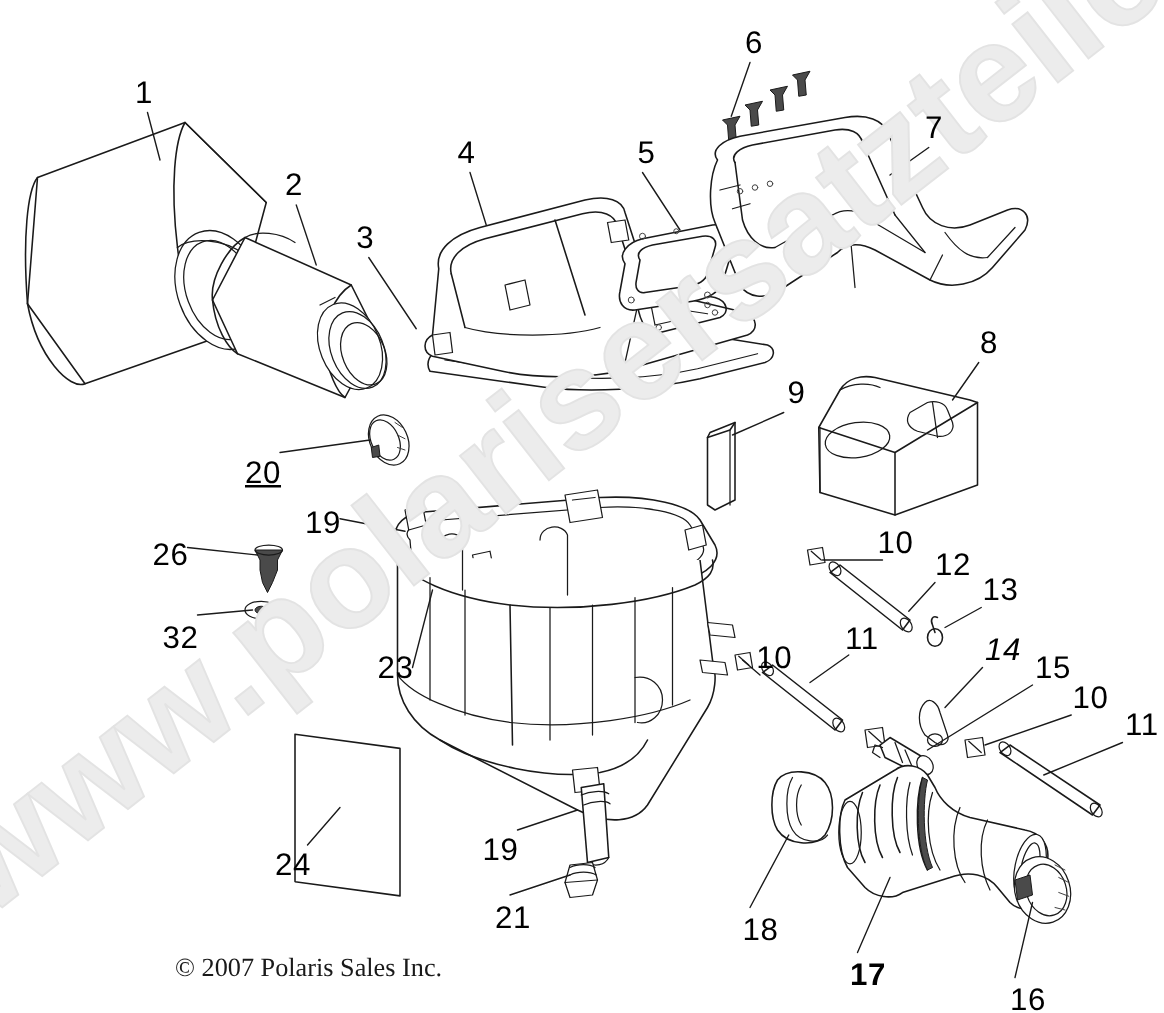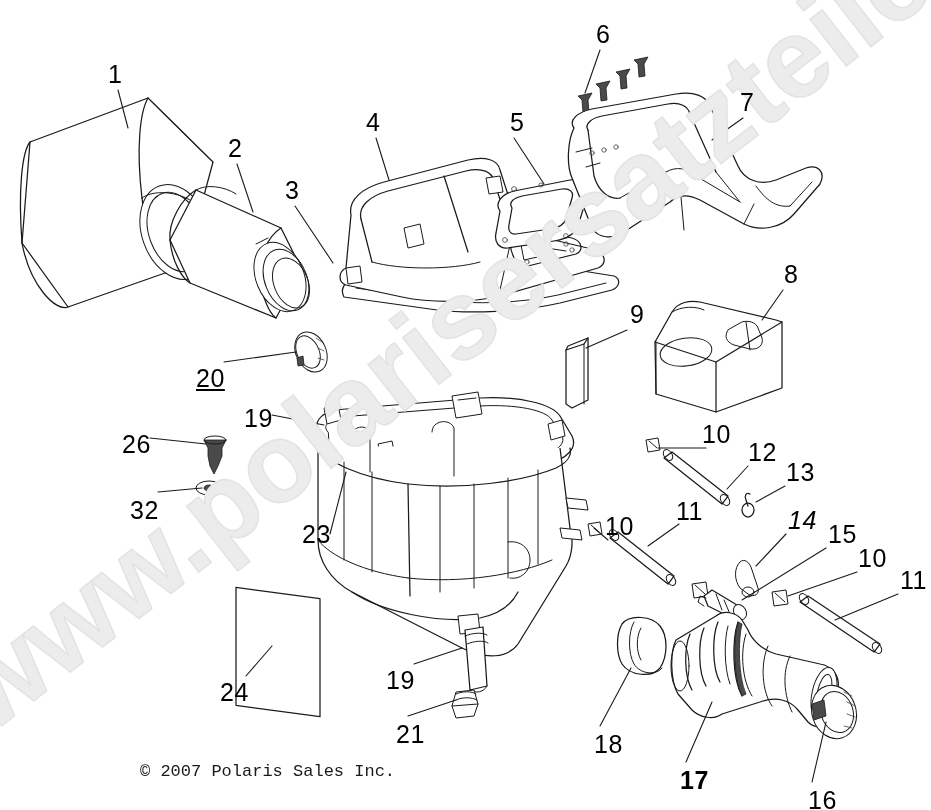--- a/index.html
+++ b/index.html
@@ -38,22 +38,22 @@
     font-size: 25px;
     color: #000000;
     line-height: 1;
     white-space: nowrap;
     letter-spacing: 0.5px;
   }
   #copyright {
     position: absolute;
     left: 140px;
     top: 762px;
-    font-family: Liberation Mono, monospace;
-    font-size: 17px;
+    font-family: Liberation Serif, serif;
+    font-size: 21px;
     color: #1a1a1a;
     white-space: nowrap;
     z-index: 5;
   }
   svg { display: block; }
   .ln  { fill:none; stroke:#1a1a1a; stroke-width:1.25; stroke-linecap:round; stroke-linejoin:round; }
   .ln2 { fill:none; stroke:#1a1a1a; stroke-width:1.0; stroke-linecap:round; stroke-linejoin:round; }
   .lnt { fill:none; stroke:#404040; stroke-width:0.8; stroke-linecap:round; stroke-linejoin:round; }
   .fillw { fill:#ffffff; stroke:#1a1a1a; stroke-width:1.25; stroke-linejoin:round; }
   .fillw2 { fill:#ffffff; stroke:#1a1a1a; stroke-width:1.0; stroke-linejoin:round; }

